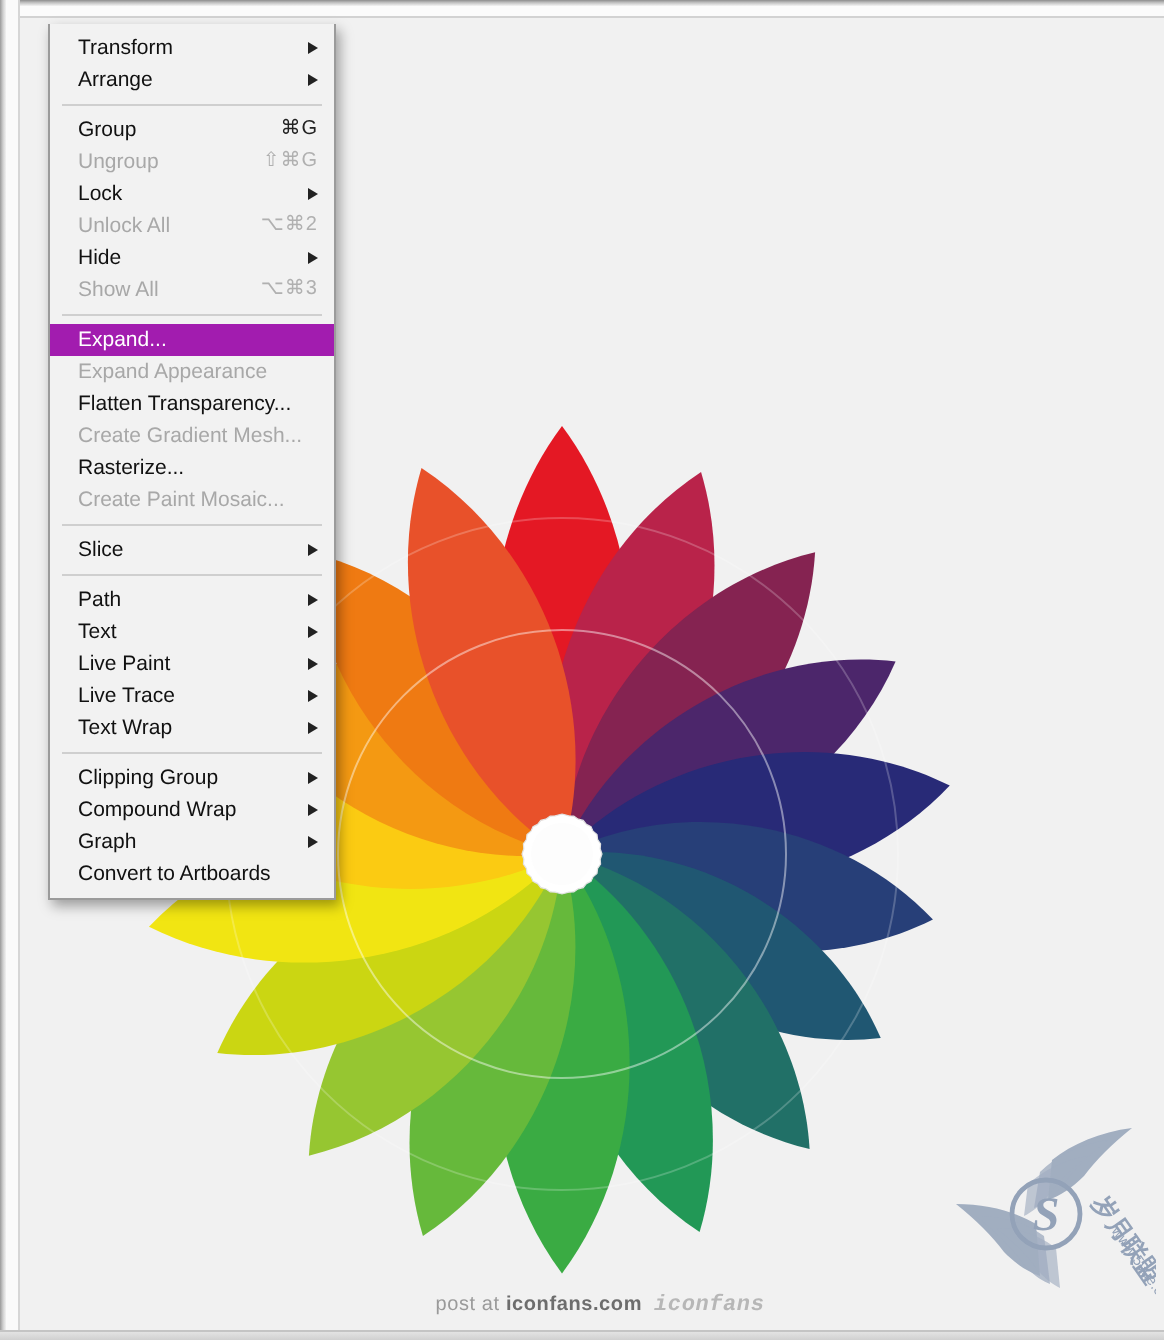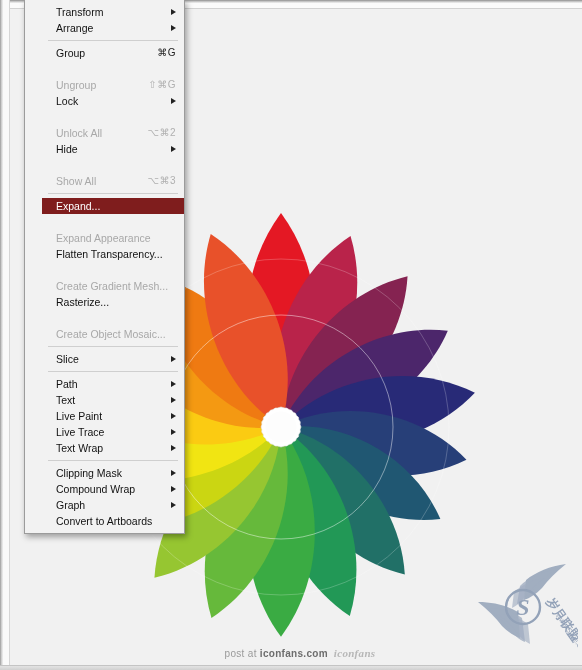--- a/index.html
+++ b/index.html
@@ -51,38 +51,38 @@
 
   
   .caption{
     position:absolute;left:0;top:638px;width:582px;
     text-align:center;
     font-size:10px;color:#9a9a9a;letter-spacing:.3px;
     font-family:"Liberation Sans", sans-serif;
   }
   .caption b{color:#6d6d6d;font-weight:bold;margin-top:24px;}
   .caption .script{
-    color:#b7b7b7;font-family:Liberation Serif, serif;
+    color:#b7b7b7;font-family:Liberation Mono, monospace;
     font-style:italic;font-weight:bold;margin-left:6px;font-size:11px;
   }
 
   
   #watermark{
     position:absolute;right:4px;bottom:8px;width:104px;height:96px;
     opacity:.62;
   }
 
   
   #context-menu{
-    position:absolute;left:24px;top:0;width:142px;
+    position:absolute;left:24px;top:12px;width:142px;
     background:#f2f2f2;
     border:1px solid #9b9b9b;
     border-top:none;
     box-shadow:2px 3px 6px rgba(0,0,0,.35);
-    padding:3px 0 3px 17px;
+    padding:3px 0 3px 0;
     font-size:10.5px;
     color:#000;
     z-index:50;
   }
   .menu-group{padding:1px 0;}
   .menu-sep{
     height:1px;margin:3px 6px 3px 6px;
     background:#cfcfcf;
   }
   .menu-item{
@@ -98,24 +98,24 @@
   .menu-item .sc{
     font-size:10px;color:#222;letter-spacing:.5px;
     font-family:"Liberation Sans",sans-serif;
   }
   .menu-item .arrow{
     width:0;height:0;margin-left:6px;
     border-top:3.5px solid transparent;
     border-bottom:3.5px solid transparent;
     border-left:5px solid #222;
   }
-  .menu-item.disabled{color:#a8a8a8;margin-top:16px;}
+  .menu-item.disabled{color:#a8a8a8;}
   .menu-item.disabled .sc{color:#b0b0b0;}
   .menu-item.selected{
-    background:#7f1d1d;color:#fff;
+    background:#a21caf;color:#fff;
   }
 </style>
 </head>
 <body>
 
 <div id="app-window">
 
   <div class="canvas-area">
 
     <div id="flower-art">
@@ -250,21 +250,21 @@
         </div>
         <div class="menu-item disabled">
           <span class="lbl">Create Gradient Mesh...</span>
           <span class="spacer"></span>
         </div>
         <div class="menu-item">
           <span class="lbl">Rasterize...</span>
           <span class="spacer"></span>
         </div>
         <div class="menu-item disabled">
-          <span class="lbl">Create Object Mosaic...</span>
+          <span class="lbl">Create Paint Mosaic...</span>
           <span class="spacer"></span>
         </div>
       </div>
       <div class="menu-sep"></div>
       <div class="menu-group">
         <div class="menu-item">
           <span class="lbl">Slice</span>
           <span class="spacer"></span>
           <span class="arrow"></span>
         </div>
@@ -293,21 +293,21 @@
         </div>
         <div class="menu-item">
           <span class="lbl">Text Wrap</span>
           <span class="spacer"></span>
           <span class="arrow"></span>
         </div>
       </div>
       <div class="menu-sep"></div>
       <div class="menu-group">
         <div class="menu-item">
-          <span class="lbl">Clipping Mask</span>
+          <span class="lbl">Clipping Group</span>
           <span class="spacer"></span>
           <span class="arrow"></span>
         </div>
         <div class="menu-item">
           <span class="lbl">Compound Wrap</span>
           <span class="spacer"></span>
           <span class="arrow"></span>
         </div>
         <div class="menu-item">
           <span class="lbl">Graph</span>

